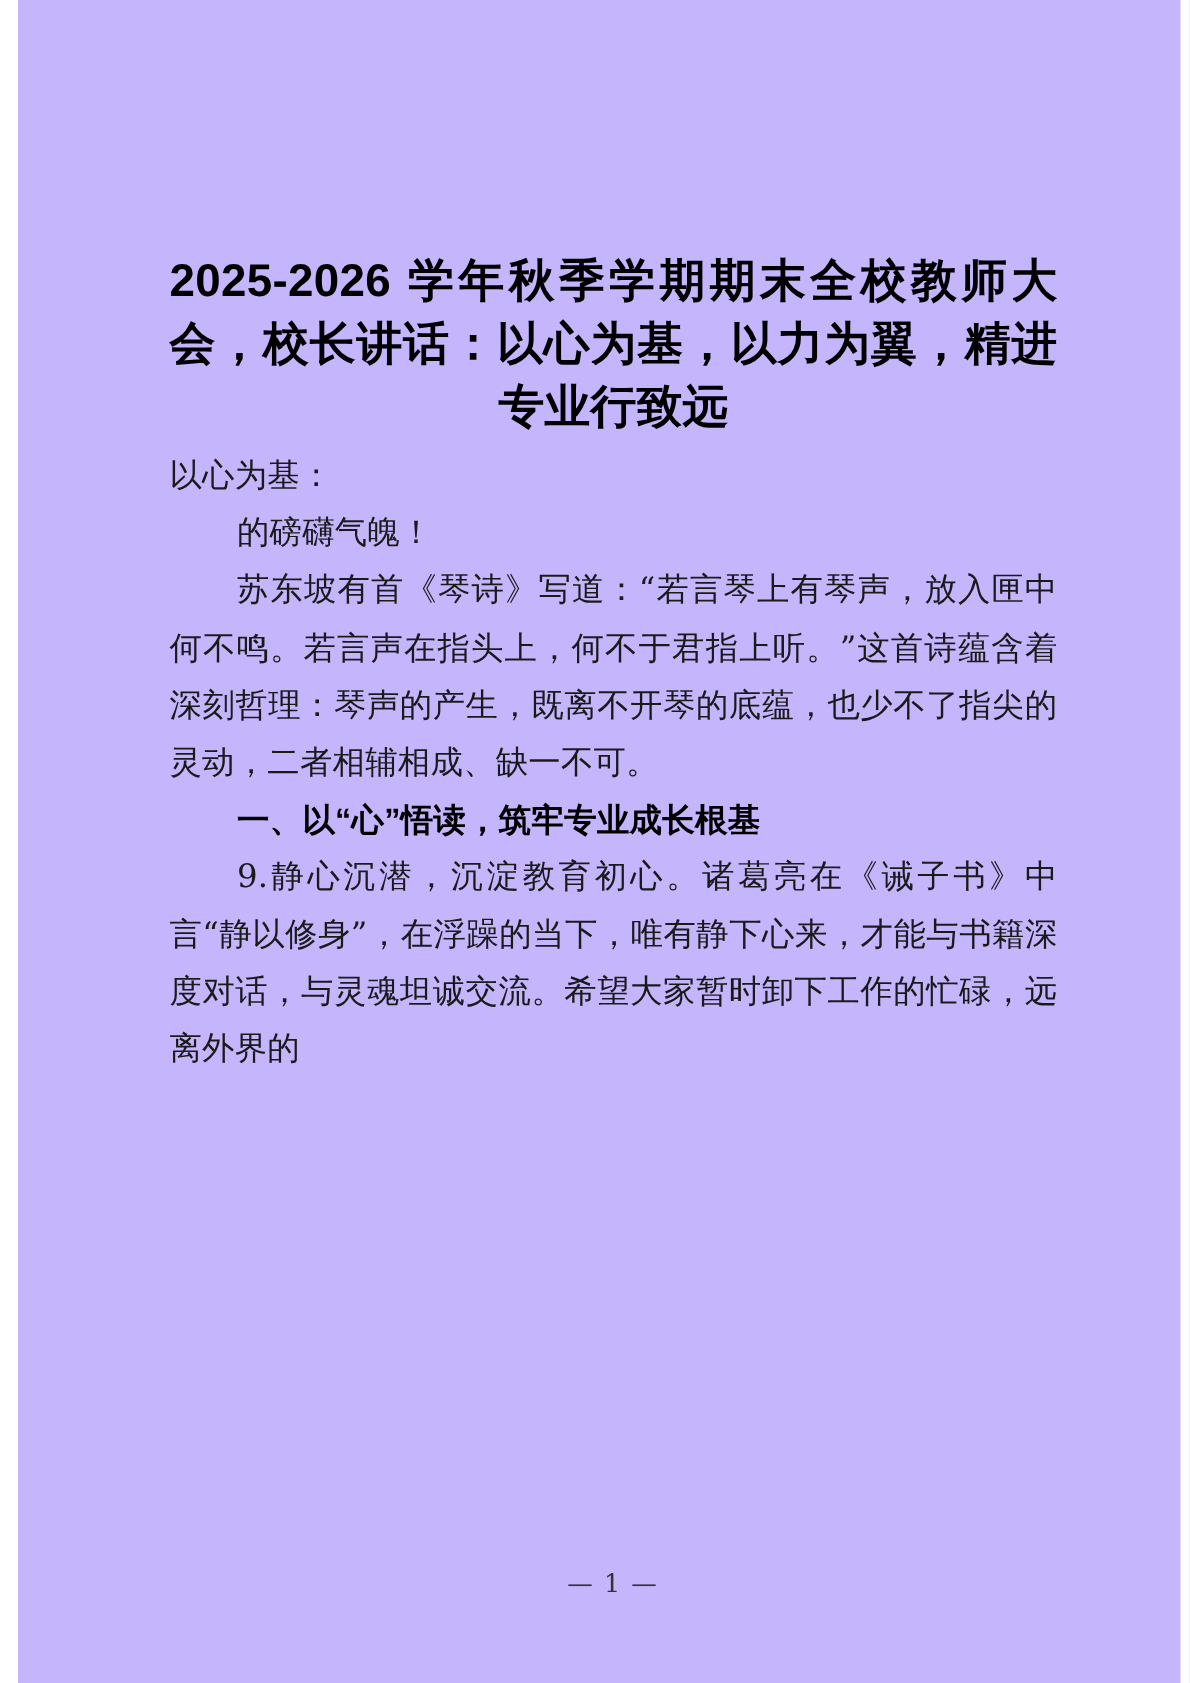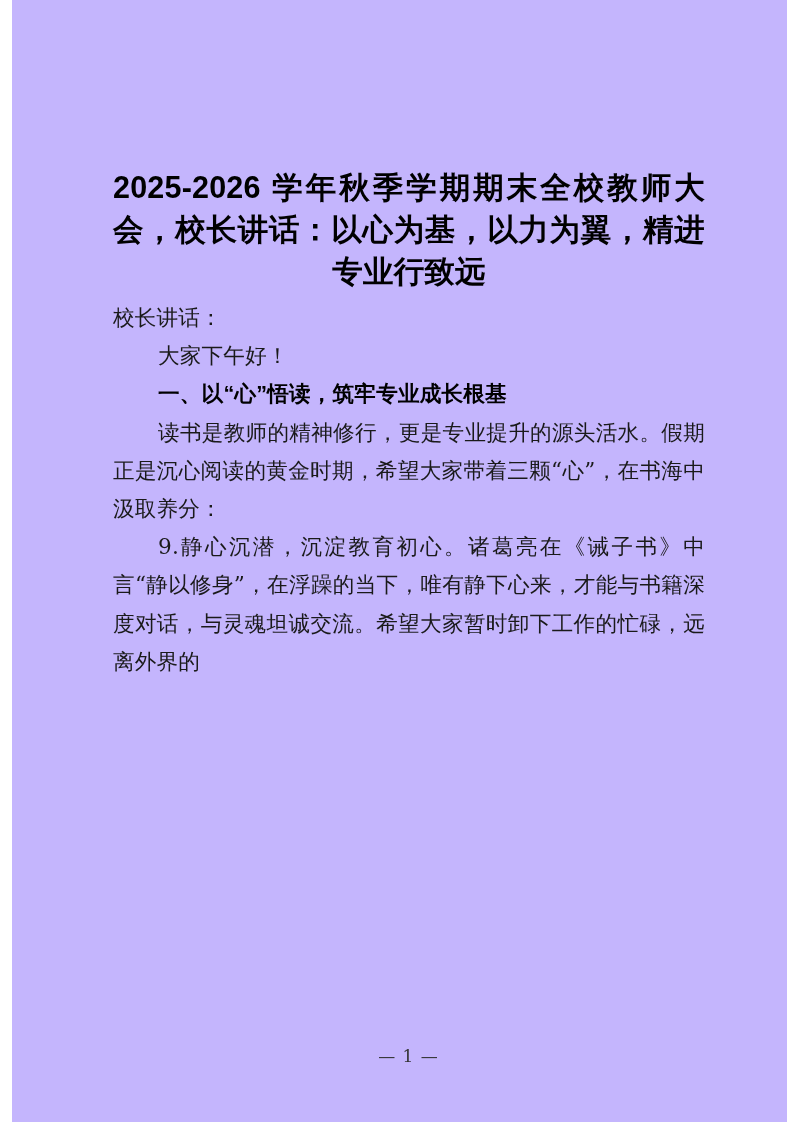--- a/index.html
+++ b/index.html
@@ -88,29 +88,29 @@
 </style>
 </head>
 <body>
 
 <div class="page">
 
   <h1 class="doc-title">2025-2026 学年秋季学期期末全校教师大会，校长讲话：以心为基，以力为翼，精进专业行致远</h1>
 
   <div class="body-block">
 
-    <p class="para">校长讲话：</p>
+    <p class="para">以心为基：</p>
 
-    <p class="para indent">大家下午好！</p>
+    <p class="para indent">的磅礴气魄！</p>
 
+    <p class="para indent">苏东坡有首《琴诗》写道：“若言琴上有琴声，放入匣中何不鸣。若言声在指头上，何不于君指上听。”这首诗蕴含着深刻哲理：琴声的产生，既离不开琴的底蕴，也少不了指尖的灵动，二者相辅相成、缺一不可。</p>
 
 
     <p class="heading">一、以“心”悟读，筑牢专业成长根基</p>
 
-    <p class="para indent">读书是教师的精神修行，更是专业提升的源头活水。假期正是沉心阅读的黄金时期，希望大家带着三颗“心”，在书海中汲取养分：</p>
 
     <p class="para indent">9.静心沉潜，沉淀教育初心。诸葛亮在《诫子书》中言“静以修身”，在浮躁的当下，唯有静下心来，才能与书籍深度对话，与灵魂坦诚交流。希望大家暂时卸下工作的忙碌，远离外界的</p>
 
   </div>
 
   <div class="page-footer">— 1 —</div>
 
 </div>
 
 </body></html>

